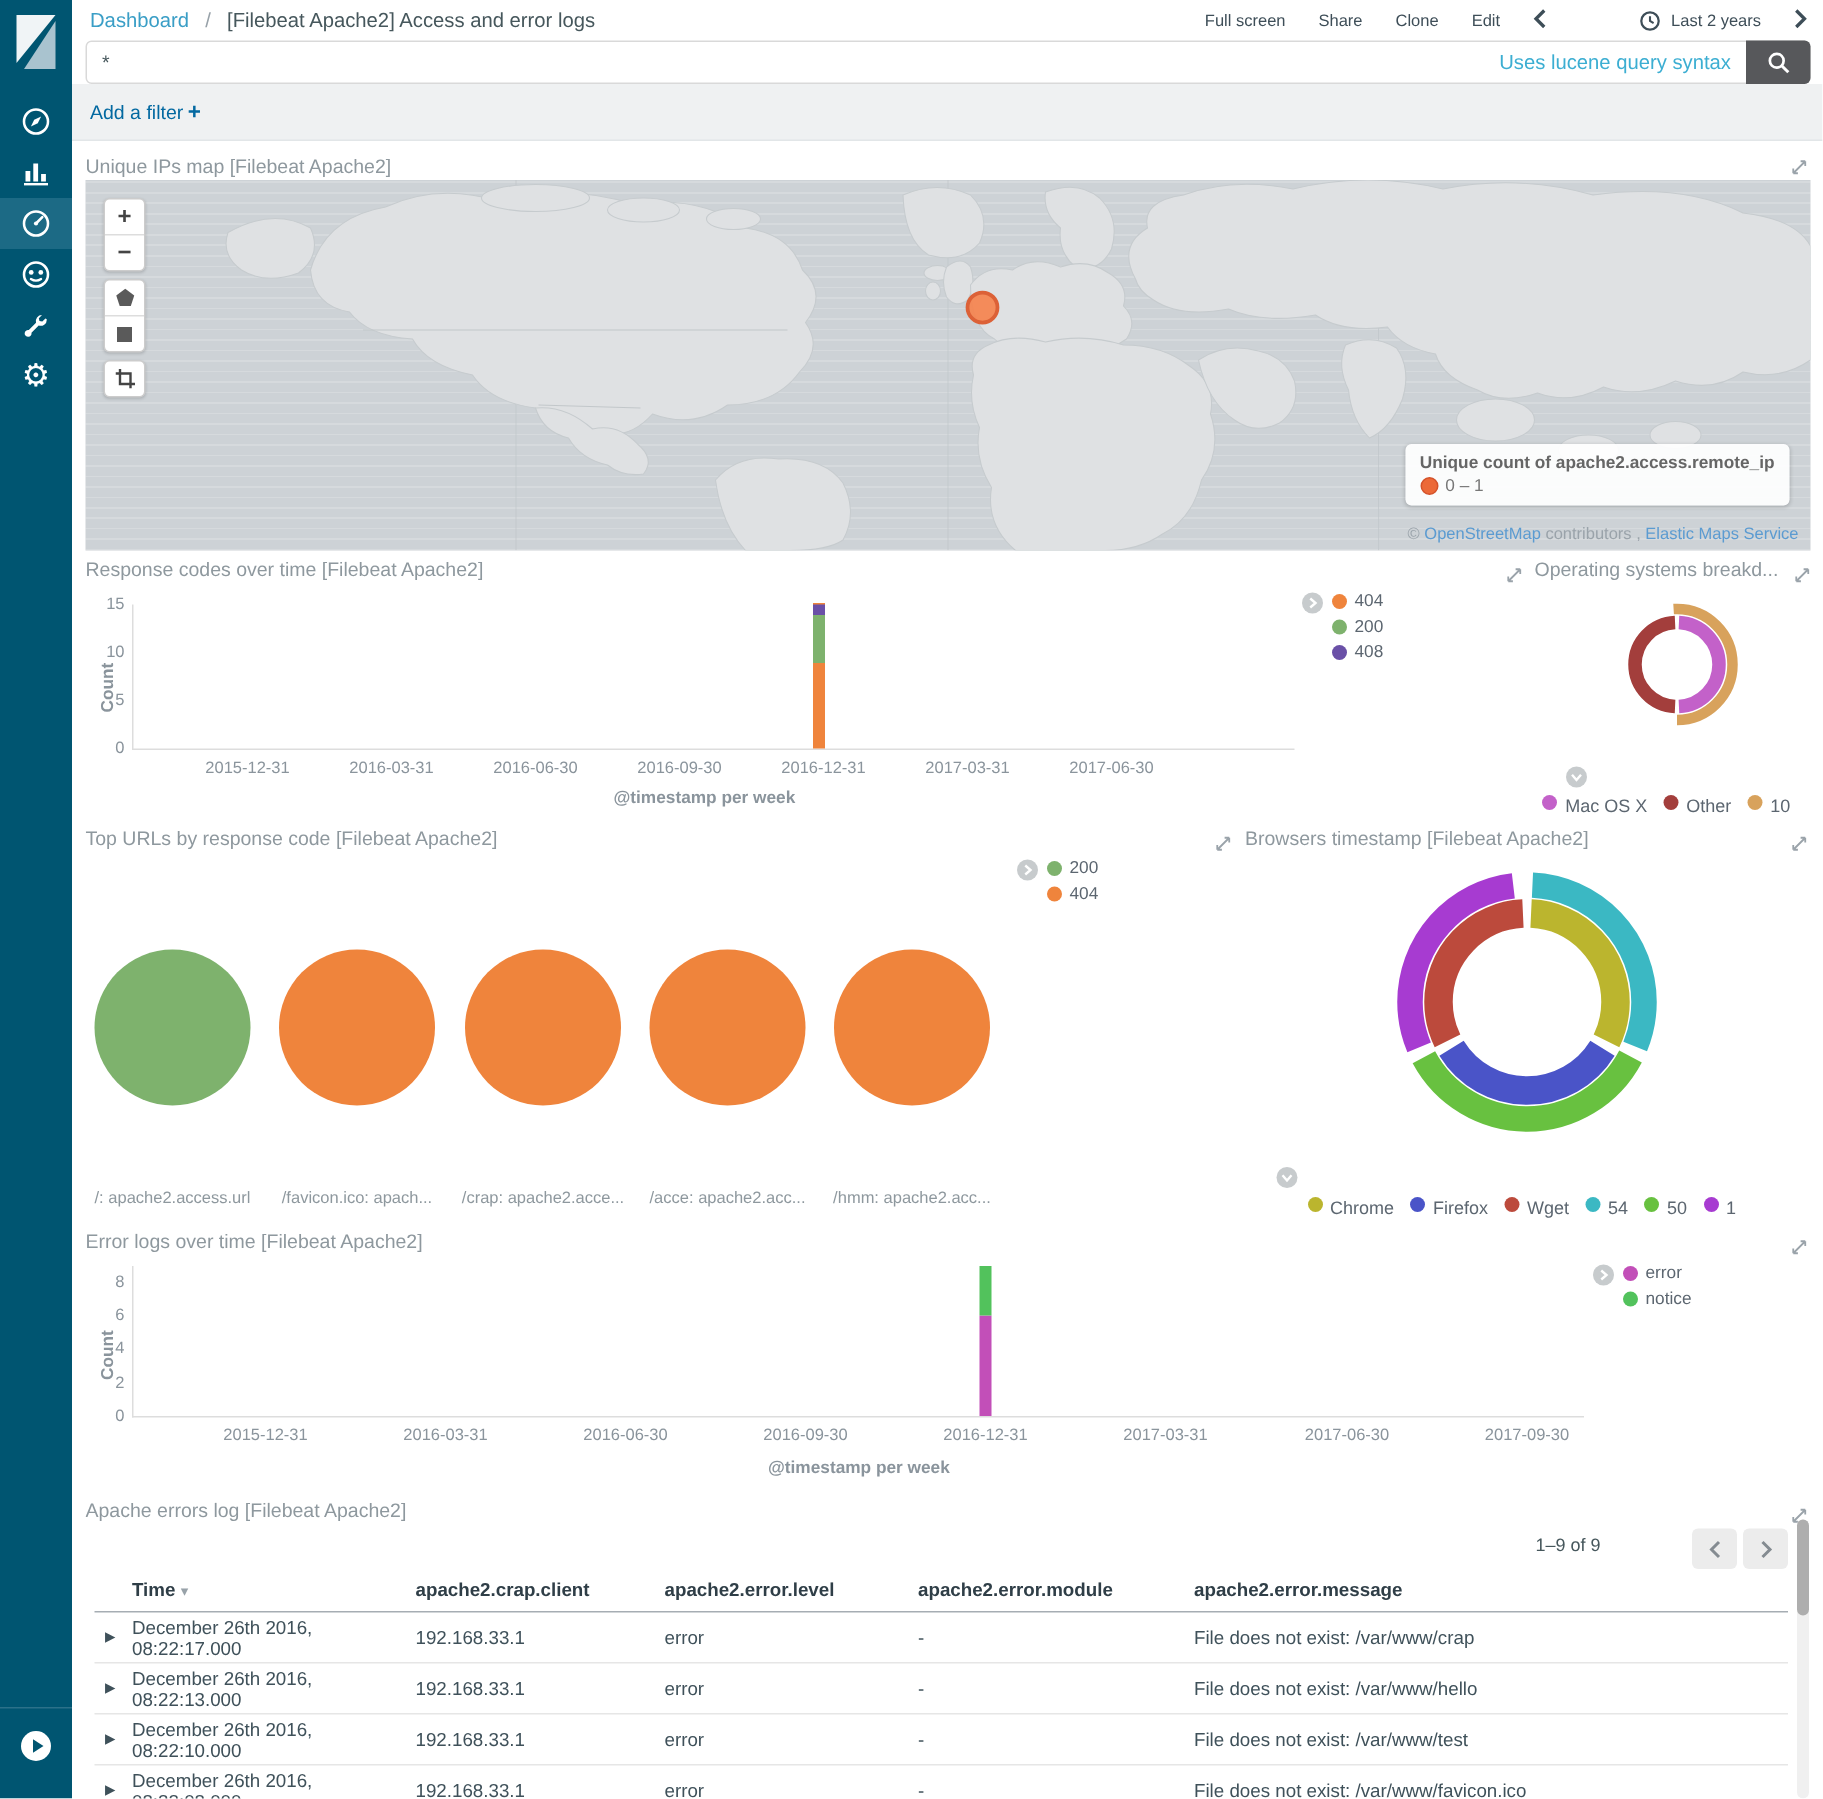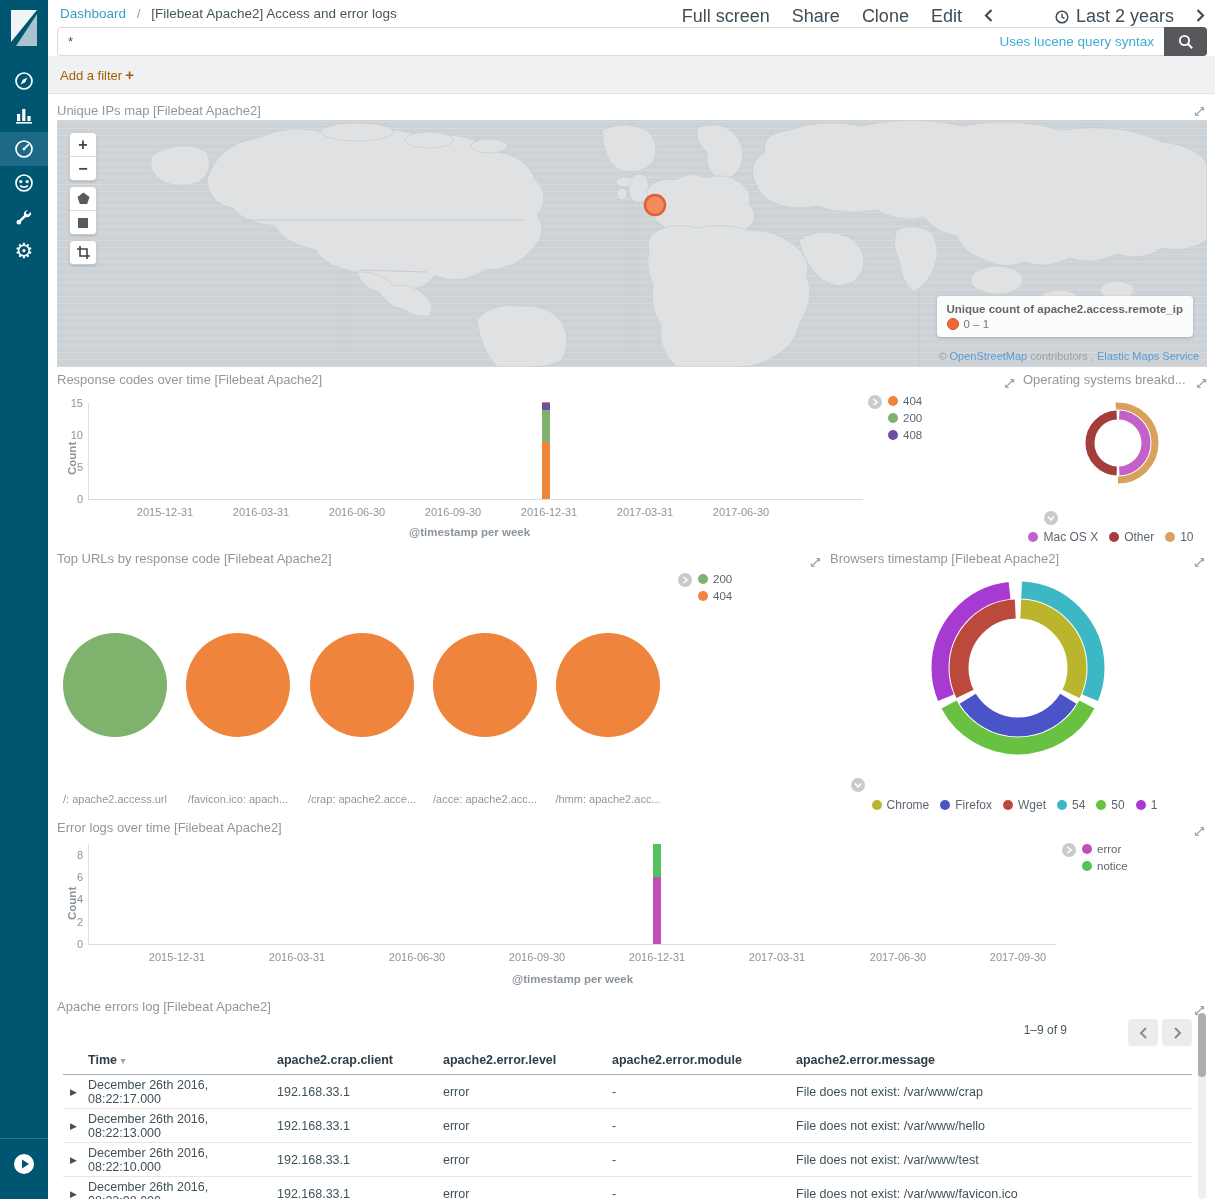--- a/index.html
+++ b/index.html
@@ -11,31 +11,31 @@
   .side-item{width:48px;height:34px;display:flex;align-items:center;justify-content:center;cursor:pointer;}
   .side-item.sel{background:#1c6a85;}
   .side-gear{color:#fff;font-size:21px;line-height:20px;}
   .side-collapse{position:absolute;left:0;bottom:24px;width:48px;padding-top:14px;border-top:1px solid #2b7189;display:flex;justify-content:center;}
   
   .topbar{position:absolute;left:48px;top:0;width:1167px;height:27px;background:#fff;}
   .crumb{position:absolute;left:12px;top:6px;font-size:13.5px;}
   .crumb a{color:#3a9ec6;text-decoration:none;}
   .crumb .sep{color:#98a2a9;margin:0 7px;}
   .crumb .cur{color:#46575c;}
-  .top-actions{position:absolute;right:10px;top:6px;display:flex;align-items:center;gap:22px;font-size:18px;color:#3e4e58;}
+  .top-actions{position:absolute;right:10px;top:6px;display:flex;align-items:center;gap:22px;font-size:11px;color:#3e4e58;}
   .top-actions .lnk{cursor:pointer;}
   .tp{display:flex;align-items:center;gap:7px;padding-left:40px;}
   
   .querybar{position:absolute;left:57px;top:27px;width:1148px;height:27px;border:1px solid #d9d9d9;border-radius:4px;background:#fff;display:flex;align-items:center;}
   .query-input{flex:1;border:0;outline:0;padding:0 10px;font-size:13px;color:#46575c;font-family:inherit;background:transparent;}
   .lucene{color:#3caed2;font-size:13.5px;margin-right:10px;cursor:pointer;white-space:nowrap;}
   .search-btn{width:43px;height:29px;margin:-1px -1px -1px 0;background:#57585b;border-radius:0 4px 4px 0;display:flex;align-items:center;justify-content:center;cursor:pointer;}
   
   .filterbar{position:absolute;left:48px;top:56px;width:1167px;height:37px;background:#eff1f2;border-bottom:1px solid #e2e6e8;display:flex;align-items:center;}
-  .addfilter{margin-left:12px;color:#a16207;font-size:13px;cursor:pointer;text-align:right;}
+  .addfilter{margin-left:12px;color:#0369a1;font-size:13px;cursor:pointer;text-align:right;}
   .addfilter b{font-size:15px;font-weight:bold;margin-left:3px;}
   
   .ptitle{font-size:13px;color:#8e989e;white-space:nowrap;overflow:hidden;text-overflow:ellipsis;}
   .expand-ic{cursor:pointer;}
   
   .mapbox{position:absolute;left:0;top:20px;width:1150px;height:247px;background:#cdd2d6;overflow:hidden;
      background-image:repeating-linear-gradient(0deg,rgba(255,255,255,.18) 0 1px,transparent 1px 7px);}
   .mapctl{position:absolute;left:12px;background:#fff;border:1px solid #ccc;border-radius:4px;box-shadow:0 1px 2px rgba(0,0,0,.15);}
   .mapbtn{width:26px;height:23px;display:flex;align-items:center;justify-content:center;color:#444;font-size:16px;font-weight:bold;cursor:pointer;}
   .mapbtn + .mapbtn{border-top:1px solid #ddd;}
@@ -47,21 +47,21 @@
   
   .ytick{position:absolute;font-size:11px;color:#8a949c;text-align:right;width:26px;}
   .xtick{position:absolute;font-size:11px;color:#8a949c;transform:translateX(-50%);white-space:nowrap;}
   .axis-label{position:absolute;font-size:11.5px;font-weight:bold;color:#8a949c;}
   .ylab{transform:rotate(-90deg);transform-origin:left top;}
   .bar-seg{position:absolute;width:8px;}
   .leg-item{position:absolute;display:flex;align-items:center;gap:5px;font-size:11.5px;color:#5c6670;}
   .dot{width:10px;height:10px;border-radius:50%;display:inline-block;flex:none;}
   .leg-exp{position:absolute;width:14px;height:14px;border-radius:50%;background:#c7cbcd;display:flex;align-items:center;justify-content:center;cursor:pointer;}
   .leg-row{display:flex;align-items:center;gap:11px;justify-content:center;font-size:12px;color:#5c6670;}
-  .leg-row .it{display:flex;align-items:center;gap:5px;}
+  .leg-row .it{display:flex;align-items:flex-start;gap:5px;}
   .pie{position:absolute;border-radius:50%;}
   .pie-label{position:absolute;font-size:11px;color:#8e989e;transform:translateX(-50%);white-space:nowrap;}
   
   .tbl-head{display:flex;font-size:12.5px;font-weight:bold;color:#2f3e47;border-bottom:1px solid #a6adb3;padding-bottom:7px;}
   .tbl-row{display:flex;font-size:12.5px;color:#3f515a;align-items:center;height:33px;border-bottom:1px solid #e6e6e6;}
   .c-caret{width:25px;padding-left:7px;box-sizing:border-box;color:#3f515a;font-size:9px;}
   .c-time{width:189px;} .c-client{width:166px;} .c-level{width:169px;} .c-module{width:184px;} .c-msg{flex:1;}
   .pag-btn{width:30px;height:27px;background:#ececec;border-radius:4px;display:flex;align-items:center;justify-content:center;cursor:pointer;}
   .scroll-track{position:absolute;width:8px;background:#f0f0f0;border-radius:4px;}
   .scroll-thumb{position:absolute;width:8px;background:#aeaeae;border-radius:4px;}

